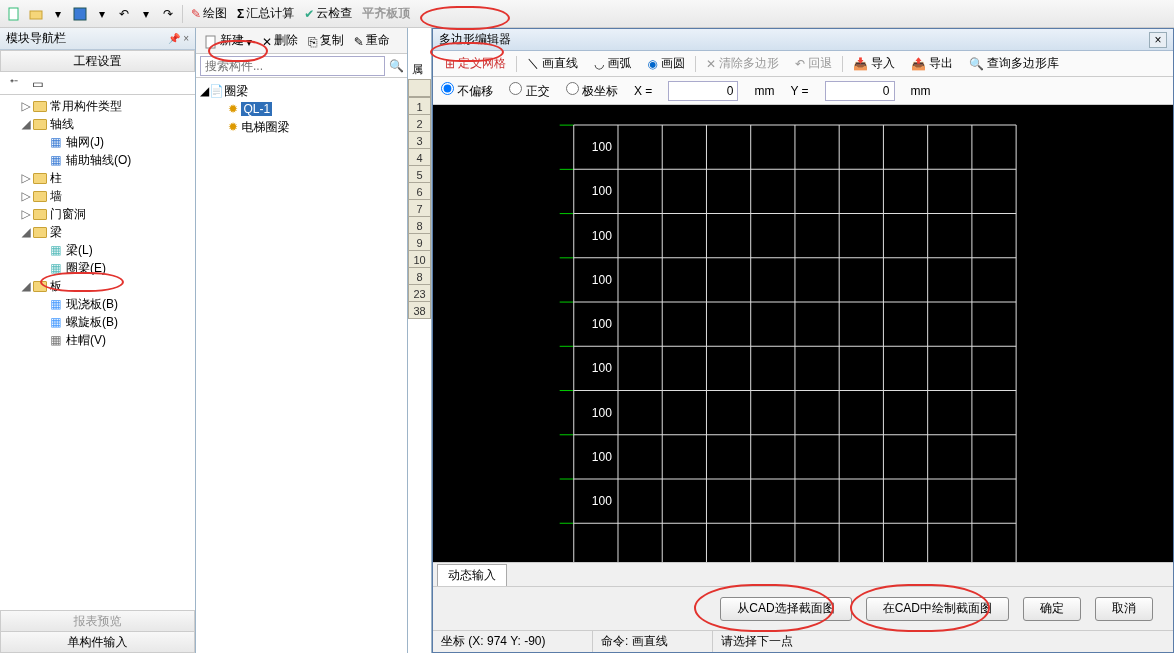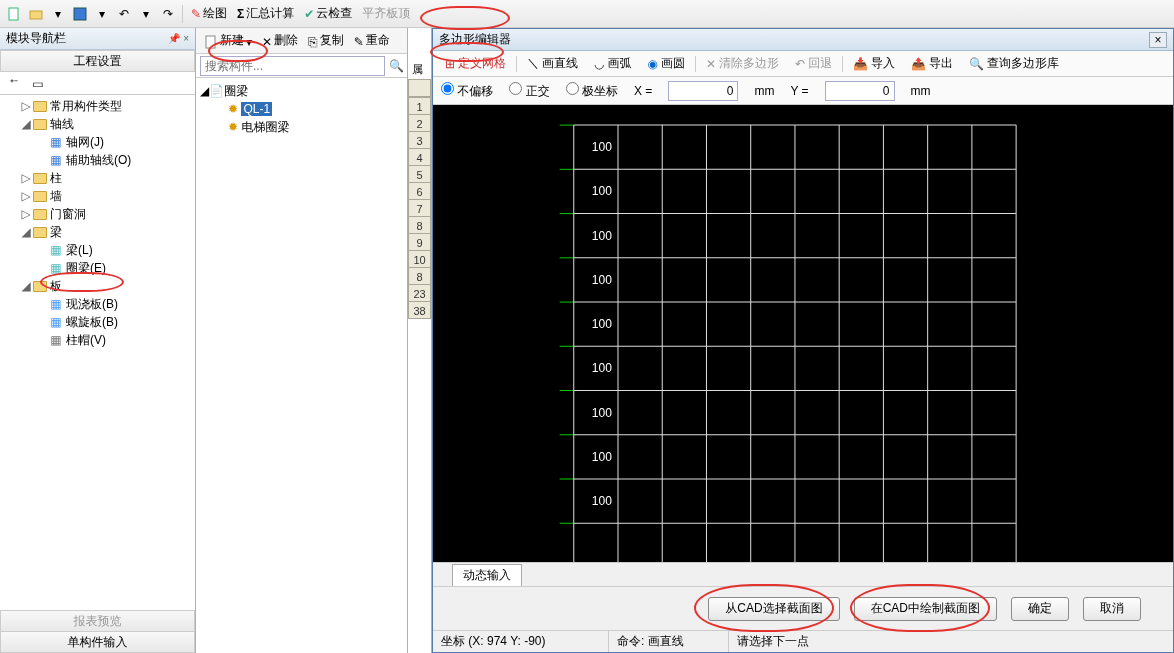--- a/index.html
+++ b/index.html
@@ -2,21 +2,21 @@
 <html><head>
 <meta charset="utf-8">
 <style>
 * { box-sizing: border-box; margin: 0; padding: 0; font-family: "Microsoft YaHei", SimSun, sans-serif; font-size: 12px; }
 body { background: #fff; width: 1174px; height: 653px; overflow: hidden; position: relative; }
 
 .top-toolbar { height: 28px; background: linear-gradient(#f8f8f8,#e8e8e8); border-bottom: 1px solid #ccc; display: flex; align-items: center; padding: 0 4px; gap: 2px; }
 .tb-btn { width: 20px; height: 20px; display: inline-flex; align-items: center; justify-content: center; cursor: pointer; }
 .tb-sep { width: 1px; height: 18px; background: #ccc; margin: 0 2px; }
 .tb-label { display: inline-flex; align-items: center; gap: 2px; padding: 0 4px; cursor: pointer; }
-.tb-label.disabled { color: #999; }
+.tb-label.disabled { color: #999; font-weight: bold; }
 
 .main { display: flex; height: calc(100% - 28px); }
 .left-col { width: 196px; border-right: 1px solid #9db4c8; display: flex; flex-direction: column; background: #fff; }
 .panel-header { background: linear-gradient(#f0f4f8,#dce6ef); border-bottom: 1px solid #b8c8d8; padding: 2px 6px; display: flex; align-items: center; justify-content: space-between; }
 .panel-header .pin { font-size: 10px; color: #666; }
 .proj-buttons button { display: block; width: 100%; height: 22px; background: linear-gradient(#f8f8f8,#e8e8e8); border: 1px solid #ccc; margin-bottom: 1px; cursor: pointer; }
 .tree-toolbar { height: 22px; border-bottom: 1px solid #ccc; display: flex; align-items: center; padding: 0 4px; gap: 4px; }
 .tree { flex: 1; overflow: auto; padding: 2px 0; }
 .tree-row { display: flex; align-items: center; height: 18px; cursor: pointer; white-space: nowrap; }
 .tree-row .tw { width: 12px; text-align: center; color: #666; }
@@ -41,23 +41,23 @@
 .dlg { position: absolute; left: 0; top: 0; right: 0; bottom: 0; border: 1px solid #5a7ca8; background: #f0f0f0; display: flex; flex-direction: column; }
 .dlg-title { height: 22px; background: linear-gradient(#eaf1f9,#d3e1ef); display: flex; align-items: center; padding: 0 6px; border-bottom: 1px solid #a8bcd2; justify-content: space-between; }
 .dlg-close { width: 18px; height: 16px; border: 1px solid #98acb8; background: #e8eef4; text-align: center; line-height: 14px; cursor: pointer; }
 .dlg-tb { height: 26px; display: flex; align-items: center; gap: 4px; padding: 0 6px; border-bottom: 1px solid #ccc; background: #fafafa; }
 .dlg-tb .btn { display: inline-flex; align-items: center; gap: 3px; padding: 1px 6px; cursor: pointer; }
 .dlg-tb .sep { width: 1px; height: 16px; background: #ccc; }
 .coord-bar { height: 28px; display: flex; align-items: center; gap: 16px; padding: 0 8px; border-bottom: 1px solid #ccc; background: #fafafa; }
 .coord-bar input[type=text] { width: 70px; height: 20px; border: 1px solid #aac; text-align: right; padding: 0 4px; }
 .canvas-wrap { flex: 1; background: #000; position: relative; overflow: hidden; }
 .grid-svg { position: absolute; inset: 0; }
-.dyn-bar { height: 24px; border-top: 1px solid #ccc; background: #f0f0f0; display: flex; align-items: center; padding: 0 19px; }
+.dyn-bar { height: 24px; border-top: 1px solid #ccc; background: #f0f0f0; display: flex; align-items: center; padding: 0 4px; }
 .dyn-tab { background: #fff; border: 1px solid #aaa; border-bottom: none; padding: 2px 10px; }
-.btn-row { height: 44px; display: flex; align-items: center; justify-content: flex-end; gap: 14px; padding: 0 32px; border-top: 1px solid #ccc; background: #f0f0f0; }
+.btn-row { height: 44px; display: flex; align-items: center; justify-content: flex-end; gap: 14px; padding: 0 20px; border-top: 1px solid #ccc; background: #f0f0f0; }
 .btn-row button { height: 24px; padding: 0 16px; background: linear-gradient(#fefefe,#e6e6e6); border: 1px solid #8a8a8a; border-radius: 3px; cursor: pointer; }
 .status-bar { height: 22px; border-top: 1px solid #ccc; background: #f0f0f0; display: flex; align-items: center; font-size: 12px; }
 .status-cell { padding: 0 8px; border-right: 1px solid #ccc; height: 100%; display: flex; align-items: center; }
 .num-col div, .num-header { height: 18px; line-height: 18px; text-align: center; background: #ece9d8; border: 1px solid #aca899; margin-top: -1px; font-size: 11px; color: #333; }
 
 .icon-svg { width: 14px; height: 14px; }
 </style>
 </head>
 <body>
 
@@ -355,21 +355,21 @@
       <div class="dyn-bar">
         <span class="dyn-tab">动态输入</span>
       </div>
       <div class="btn-row">
         <button>从CAD选择截面图</button>
         <button>在CAD中绘制截面图</button>
         <button>确定</button>
         <button>取消</button>
       </div>
       <div class="status-bar">
-        <div class="status-cell" style="width:176px">坐标 (X: 974 Y: -90)</div>
+        <div class="status-cell" style="width:160px">坐标 (X: 974 Y: -90)</div>
         <div class="status-cell" style="width:120px">命令: 画直线</div>
         <div class="status-cell" style="flex:1;border-right:none">请选择下一点</div>
       </div>
     </div>
   </div>
 </div>
 
 <div class="ring oval" style="left:420px;top:6px;width:90px;height:24px"></div>
 <div class="ring oval" style="left:208px;top:40px;width:60px;height:22px"></div>
 <div class="ring oval" style="left:430px;top:42px;width:74px;height:20px"></div>

